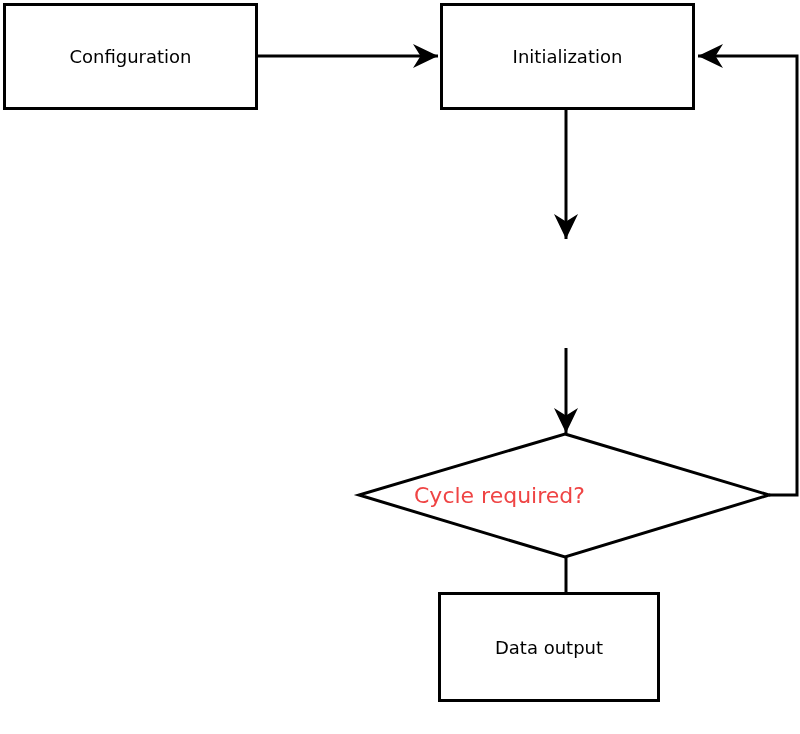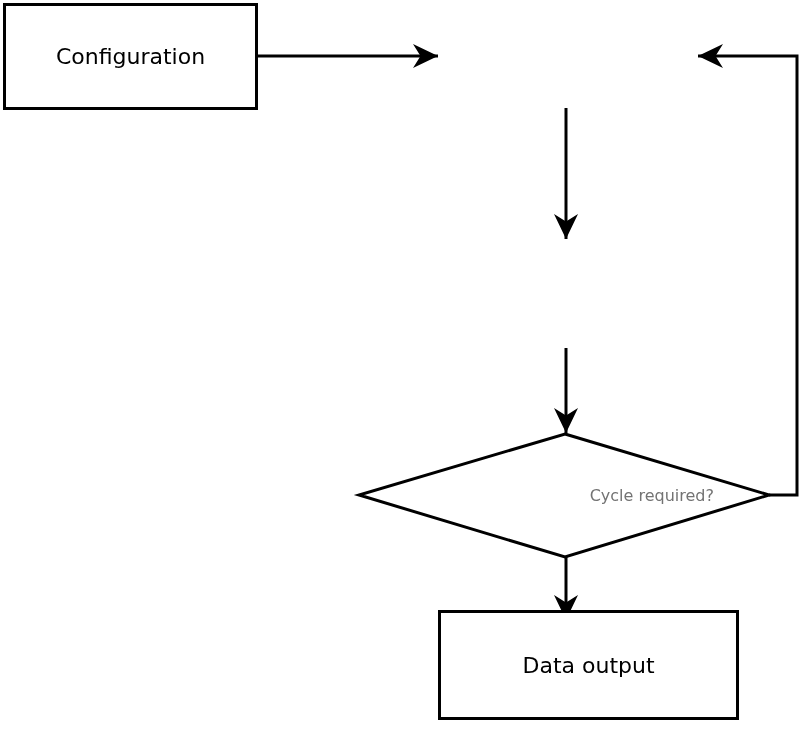--- a/index.html
+++ b/index.html
@@ -23,39 +23,39 @@
     height: 734px;
   }
   .node {
     position: absolute;
     box-sizing: border-box;
     border: 3px solid #000000;
     background: #ffffff;
     display: flex;
     align-items: center;
     justify-content: center;
-    font-size: 22px;
+    font-size: 18px;
     color: #000000;
     white-space: nowrap;
   }
   .node-configuration  { left: 3px;   top: 3px;   width: 255px; height: 107px; }
   .node-initialization { left: 440px; top: 3px;   width: 255px; height: 107px; }
   .node-measuring      { left: 437px; top: 240px; width: 258px; height: 110px; }
-  .node-data-output    { left: 438px; top: 610px; width: 301px; height: 110px; }
+  .node-data-output    { left: 438px; top: 592px; width: 222px; height: 110px; }
   .diamond-label {
     position: absolute;
     left: 414px;
     top: 473px;
     width: 300px;
     height: 44px;
     display: flex;
     align-items: center;
-    justify-content: flex-end;
-    font-size: 16px;
-    color: #737373;
+    justify-content: flex-start;
+    font-size: 22px;
+    color: #ef4444;
     white-space: nowrap;
   }
 </style>
 </head>
 <body>
 
 <div class="canvas">
 
   <svg class="wires" viewBox="0 0 800 734" xmlns="http://www.w3.org/2000/svg">
     <defs>
@@ -74,20 +74,23 @@
 
     <polyline points="769,495 797,495 797,56 698,56" fill="none" stroke="#000000" stroke-width="3" marker-end="url(#arrow)"></polyline>
 
     <polygon points="565,434 769,495 565,557 359,495" fill="#ffffff" stroke="#000000" stroke-width="3" stroke-linejoin="miter"></polygon>
   </svg>
 
   <div class="node node-configuration">
     <span>Configuration</span>
   </div>
 
+  <div class="node node-initialization">
+    <span>Initialization</span>
+  </div>
 
 
   <div class="diamond-label">
     <span>Cycle required?</span>
   </div>
 
   <div class="node node-data-output">
     <span>Data output</span>
   </div>
 

